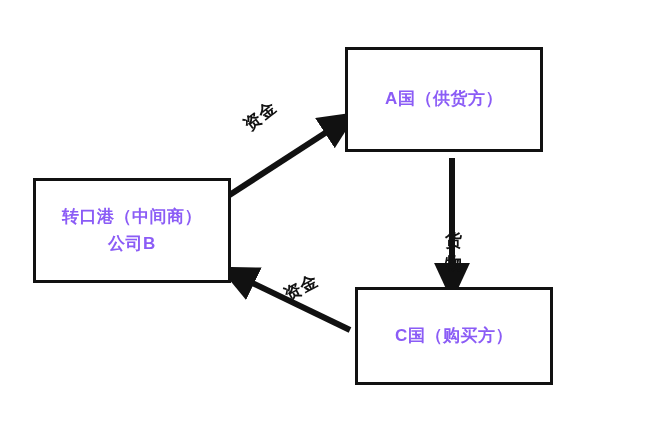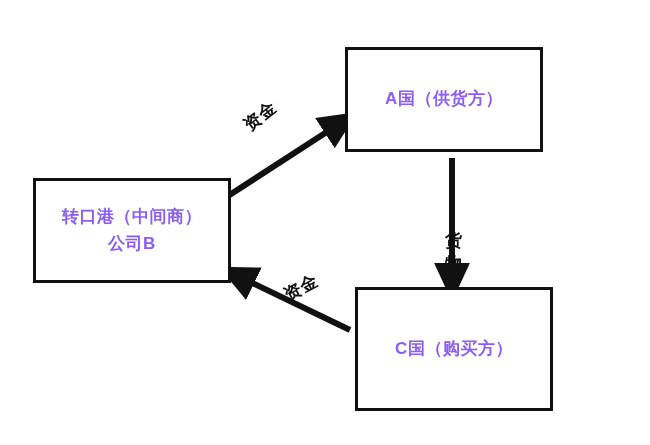--- a/index.html
+++ b/index.html
@@ -46,21 +46,21 @@
   .node-b {
     left: 33px;
     top: 178px;
     width: 198px;
     height: 105px;
   }
   .node-c {
     left: 355px;
     top: 287px;
     width: 198px;
-    height: 124px;
+    height: 98px;
   }
   .edge-label {
     position: absolute;
     color: #111111;
     font-weight: bold;
     font-size: 17px;
     letter-spacing: 1px;
     white-space: nowrap;
   }
   .label-funds-1 {

